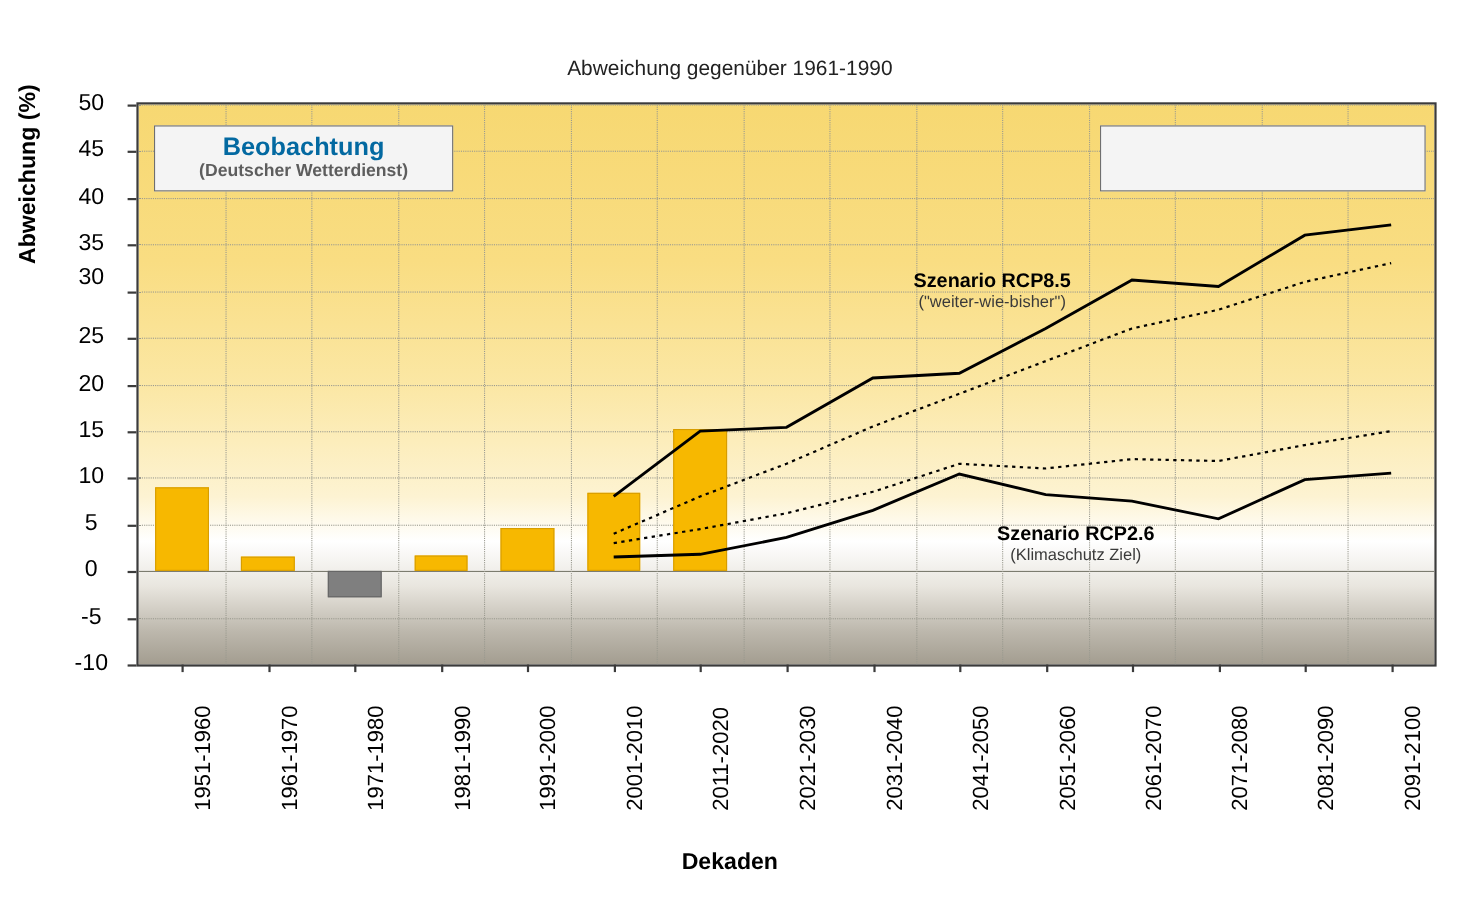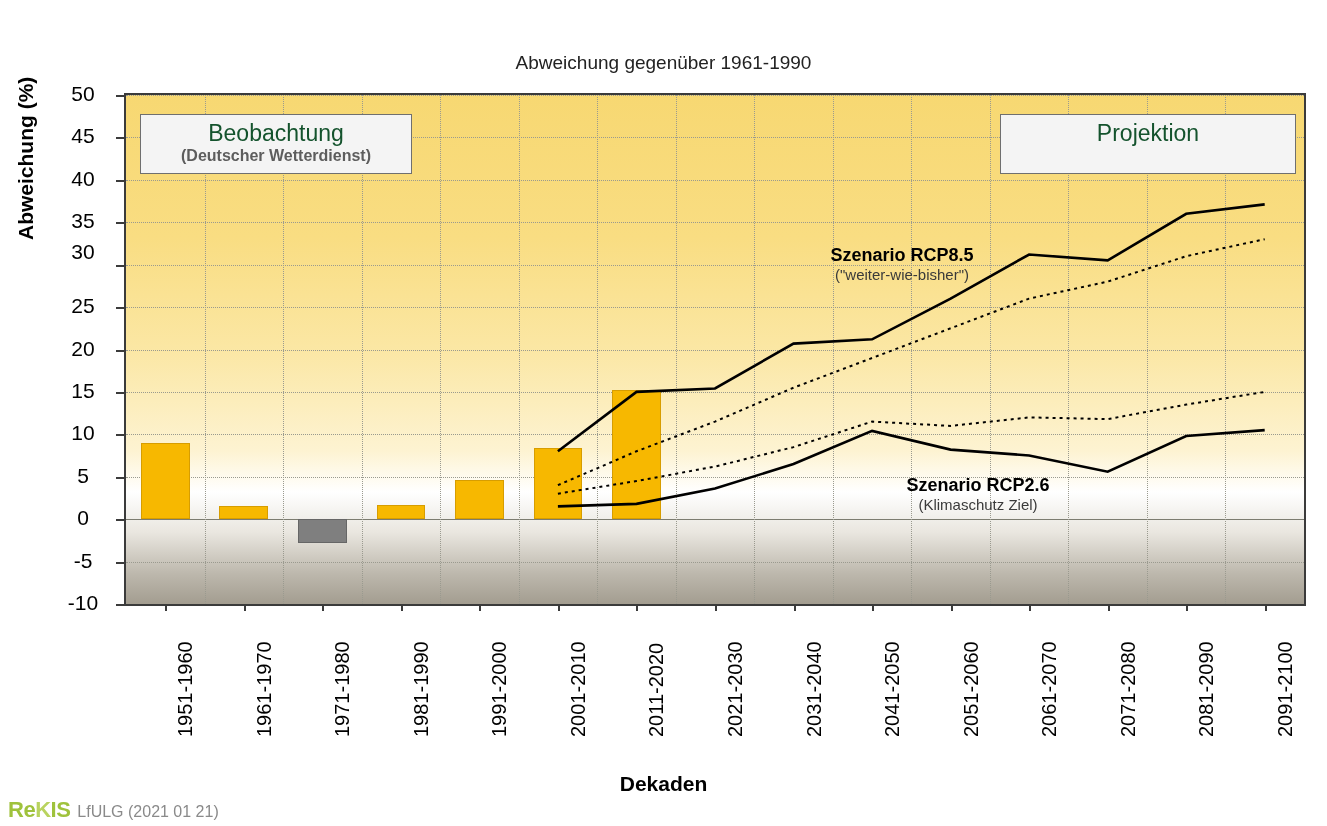--- a/index.html
+++ b/index.html
@@ -147,22 +147,22 @@
   .panel {
     position: absolute;
     background: #f4f4f4;
     border: 1px solid #6f6f6f;
     text-align: center;
     box-sizing: border-box;
     padding-top: 5px;
   }
   .panel .p-title {
     font-size: 23px;
-    font-weight: normal;
-    color: #14532d;
+    font-weight: bold;
+    color: #0369a1;
     line-height: 1.15;
   }
   .panel .p-sub {
     font-size: 16px;
     color: #5d5d5d;
     line-height: 1.2;
     font-weight: bold;
   }
 
   
@@ -328,31 +328,26 @@
         <polyline points="431.9,411.4 510.5,408.9 589.0,393.6 667.5,369.0 746.1,335.9 824.6,354.6 903.1,360.5 981.7,376.7 1060.2,341.0 1138.7,335.1" fill="none" stroke="#000000" stroke-width="2.6"></polyline>
       </svg>
   </div>
 
   <div class="panel" id="panel-beobachtung" style="left:140px; top:114px; width:272px; height:60px;">
     <div class="p-title">Beobachtung</div>
     <div class="p-sub">(Deutscher Wetterdienst)</div>
   </div>
 
   <div class="panel" id="panel-projektion" style="left:1000px; top:114px; width:296px; height:60px;">
-    <div class="p-title">Projektion</div>
   </div>
 
   <div class="anno" style="left:812px; top:245px; width:180px;">
     <div class="a-title">Szenario RCP8.5</div>
     <div class="a-sub">("weiter-wie-bisher")</div>
   </div>
 
   <div class="anno" style="left:888px; top:475px; width:180px;">
     <div class="a-title">Szenario RCP2.6</div>
     <div class="a-sub">(Klimaschutz Ziel)</div>
   </div>
 
-  <div class="footer">
-    <div class="brand"><span>Re</span><span class="mid">K</span><span>IS</span></div>
-    <div class="credit">LfULG (2021 01 21)</div>
-  </div>
 
 </div>
 
 </body></html>

